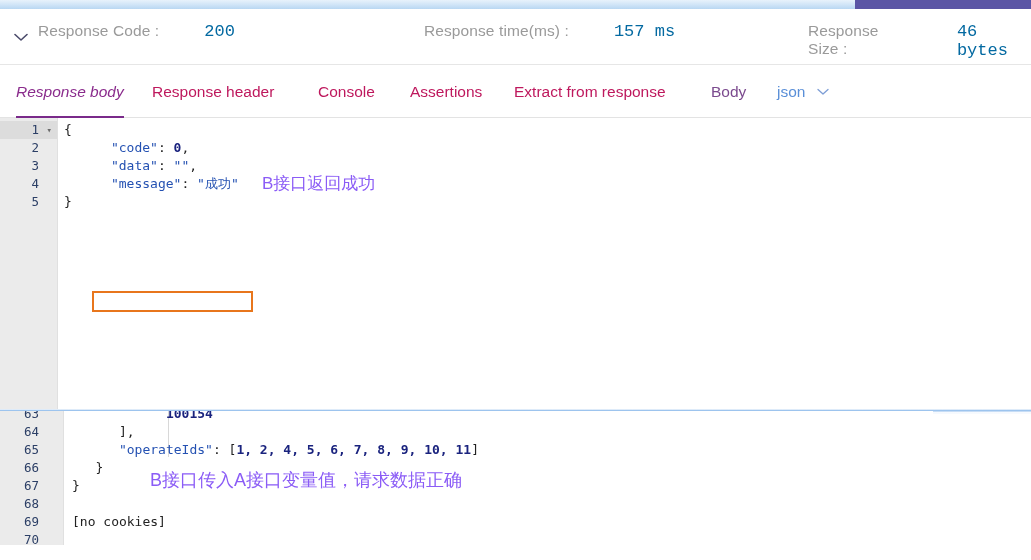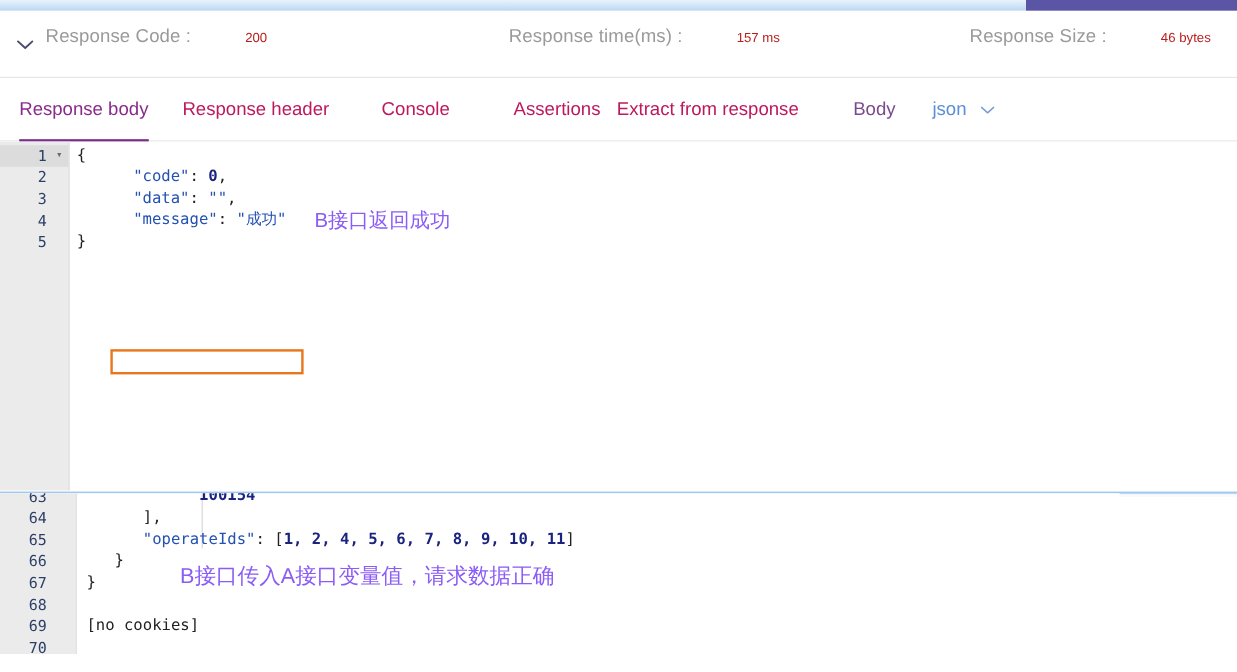--- a/index.html
+++ b/index.html
@@ -41,22 +41,22 @@
     display: flex; align-items: center; justify-content: center;
   }
   .chev svg { display: block; }
 
   .sum-item { position: absolute; top: 13px; display: flex; align-items: baseline; gap: 36px; }
   .sum-item .lbl {
     color: #9a9a9a; font-size: 15.5px; letter-spacing: .1px;
     font-family: "Liberation Sans", sans-serif;
   }
   .sum-item .val {
-    color: #b91c1c; font-size: 11px; margin-left: 9px;
-    font-family: Liberation Sans, sans-serif;
+    color: #0369a1; font-size: 17px; margin-left: 9px;
+    font-family: Liberation Mono, monospace;
   }
   #sum-code { left: 38px; }
   #sum-time { left: 424px; }
   #sum-size { left: 808px; }
 
   
   .tabbar {
     position: absolute; left: 0; top: 66px;
     width: 1031px; height: 52px;
     background: #fff;
@@ -201,30 +201,30 @@
       <span class="val">157 ms</span>
     </div>
 
     <div class="sum-item" id="sum-size">
       <span class="lbl">Response Size :</span>
       <span class="val">46 bytes</span>
     </div>
   </div>
 
   <div class="tabbar" id="tabbar">
-      <div class="tab active" style="left: 16px;">
+      <div class="tab active" style="left: 16px; font-style: italic;">
         <span>Response body</span>
       </div>
       <div class="tab" style="left: 152px;">
         <span>Response header</span>
       </div>
       <div class="tab" style="left: 318px;">
         <span>Console</span>
       </div>
-      <div class="tab" style="left: 428px;">
+      <div class="tab" style="left: 410px;">
         <span>Assertions</span>
       </div>
       <div class="tab" style="left: 514px;">
         <span>Extract from response</span>
       </div>
       <div class="tab purple" style="left: 711px;">
         <span>Body</span>
       </div>
       <div class="tab blue" style="left: 777px;">
         <span>json</span>

